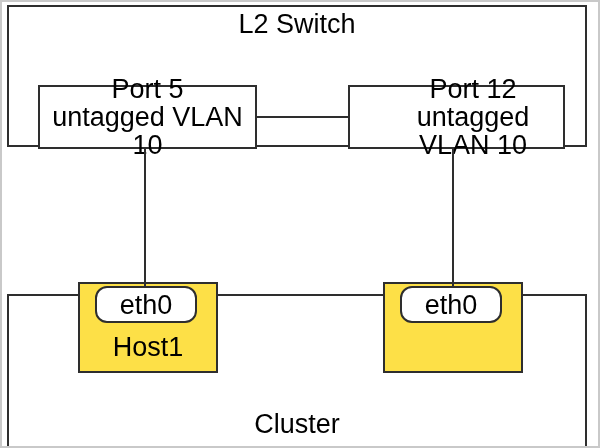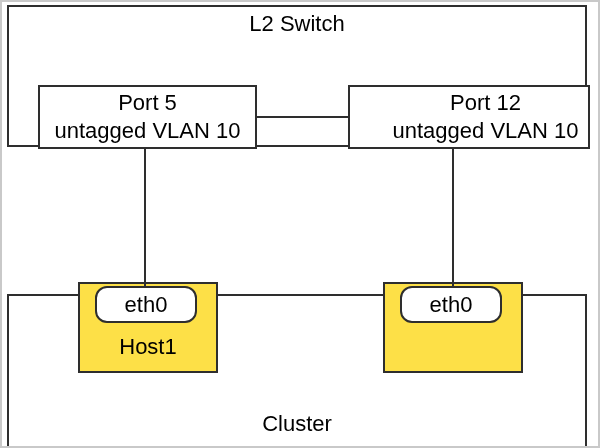--- a/index.html
+++ b/index.html
@@ -10,21 +10,21 @@
   }
   .stage {
     position: relative;
     width: 600px;
     height: 448px;
     background: #ffffff;
     border: 2px solid #c9c9c9;
     box-sizing: border-box;
     overflow: hidden;
     color: #000000;
-    font-size: 22px;
+    font-size: 27px;
     line-height: 26px;
   }
   .box {
     position: absolute;
     border: 2px solid #2e2e2e;
     box-sizing: border-box;
     background: transparent;
   }
   .switch-box {
     left: 5px; top: 3px;
@@ -41,21 +41,21 @@
     background: #ffffff;
     display: flex;
     flex-direction: column;
     justify-content: center;
     align-items: center;
     text-align: center;
     line-height: 28px;
     z-index: 2;
   }
   .port-5 { left: 36px;  width: 219px; }
-  .port-12 { left: 346px; width: 242px; padding-left: 33px; }
+  .port-12 { left: 346px; width: 217px; padding-left: 33px; }
   .line {
     position: absolute;
     background: #2e2e2e;
     z-index: 3;
   }
   .port-link {
     left: 253px; top: 114px;
     width: 95px; height: 2px;
   }
   .uplink {

